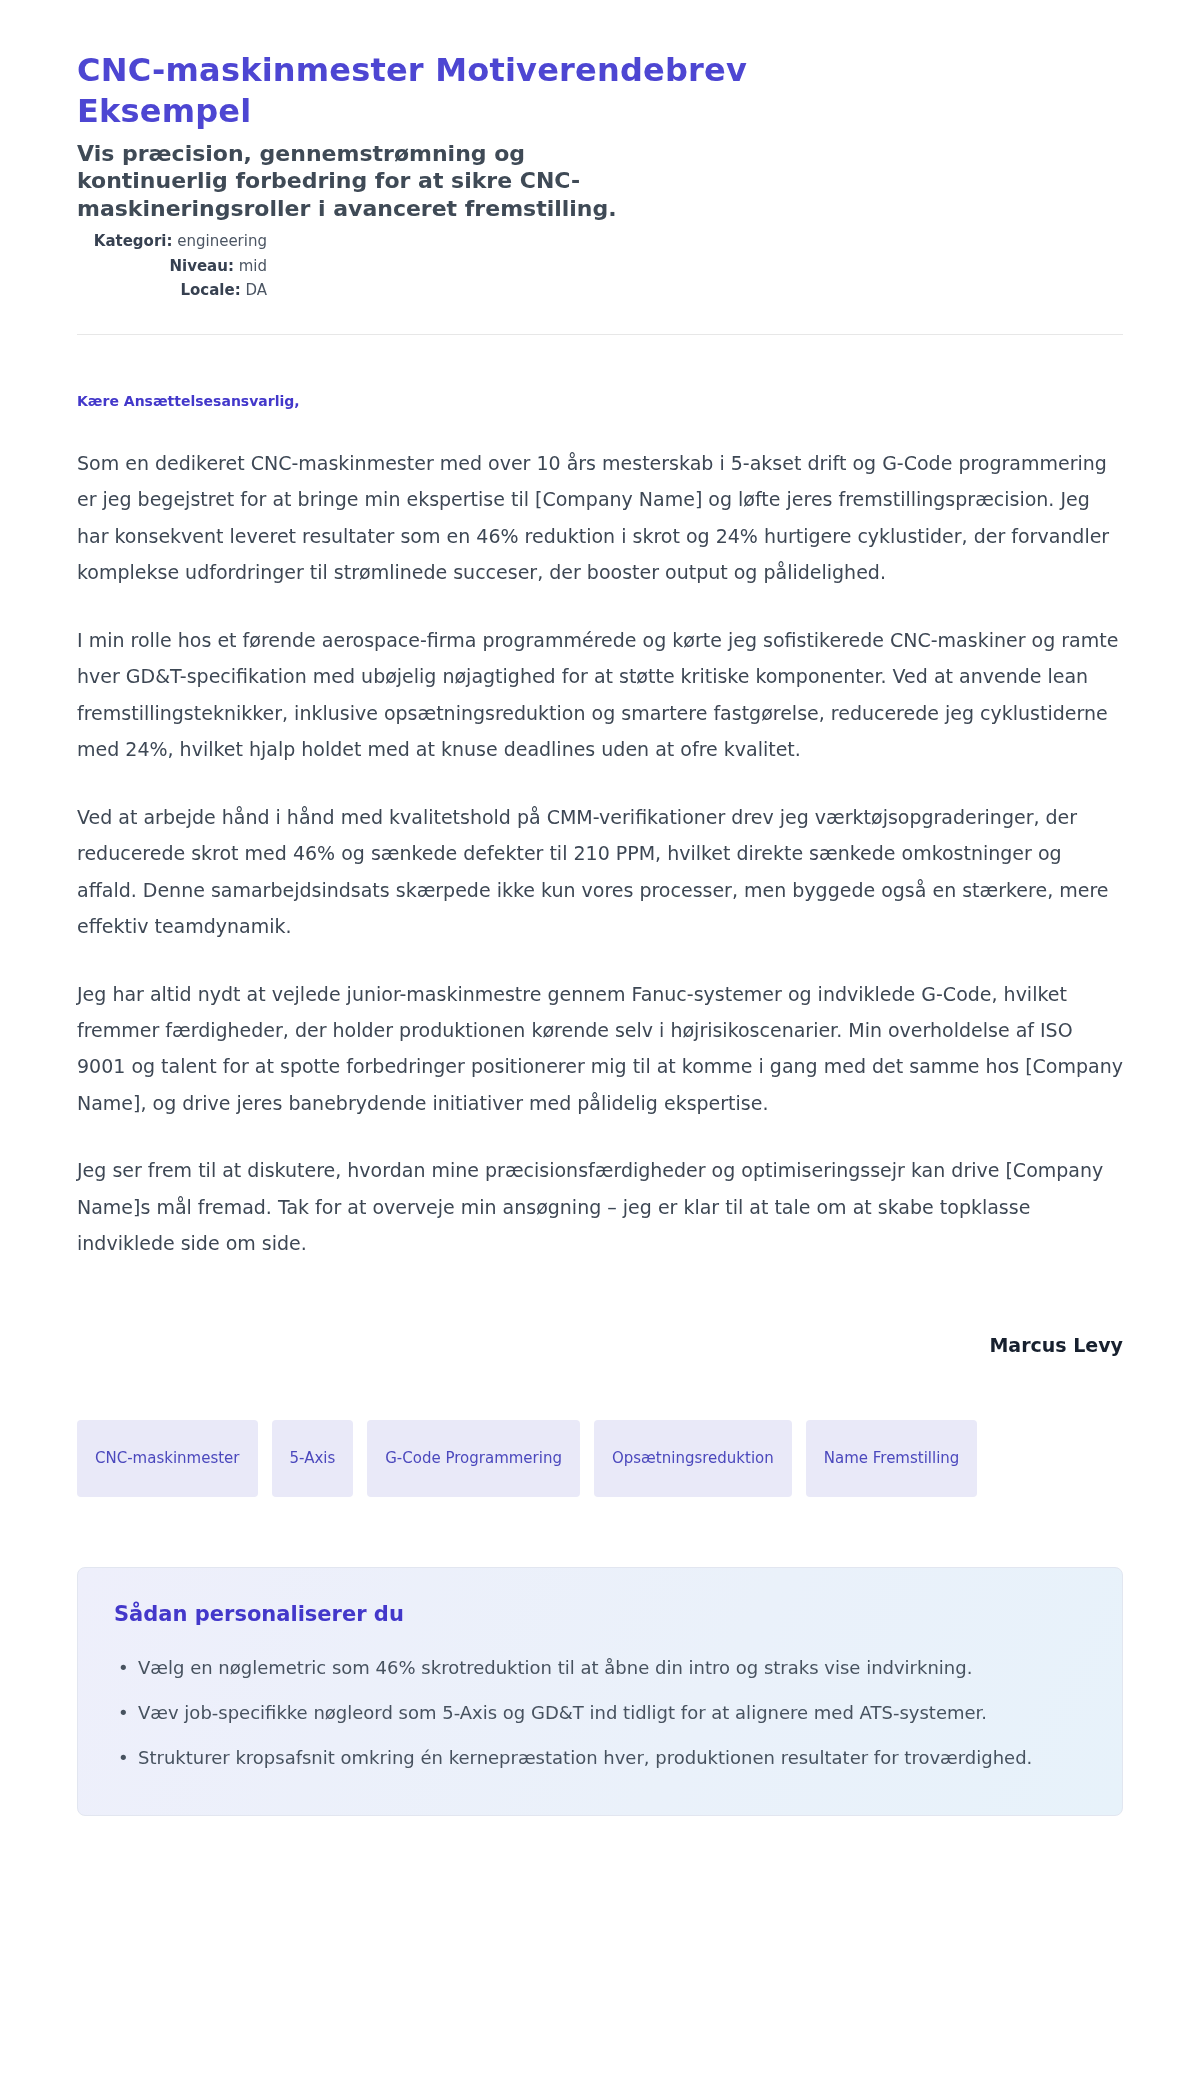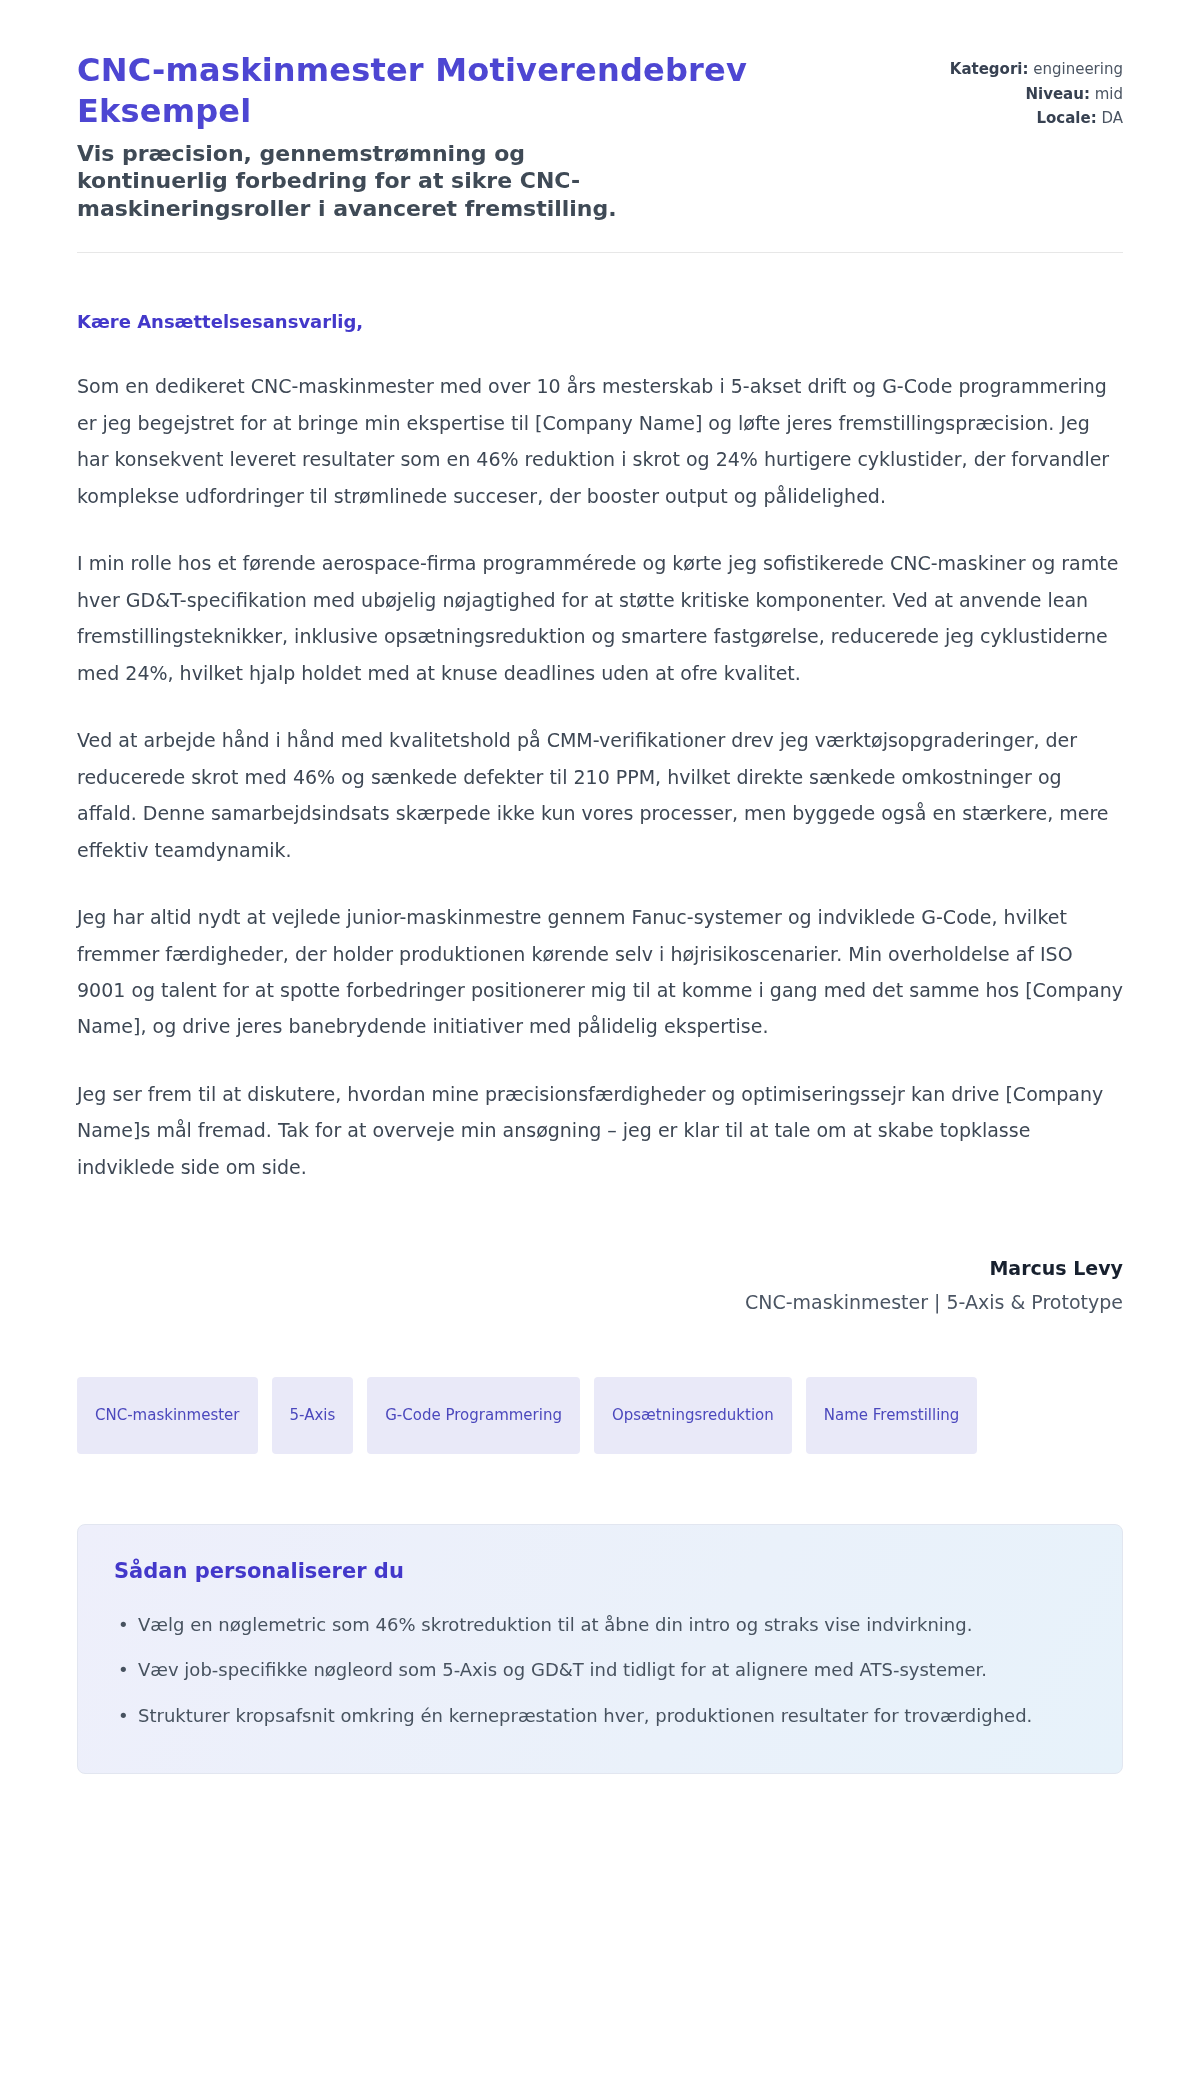--- a/index.html
+++ b/index.html
@@ -18,40 +18,40 @@
   html,body{background:#ffffff;}
   body{
     font-family:"DejaVu Sans","Liberation Sans",sans-serif;
     color:var(--body-text);
     width:1200px;
     min-height:2081px;
   }
   .container{width:1046px;margin:0 auto;padding-top:50px;padding-bottom:64px;}
 
   
-  .header{display:flex;justify-content:space-between;align-items:flex-start;}
+  .header{display:flex;justify-content:center;align-items:flex-start;flex-direction:column;}
   .header-left{max-width:680px;}
   .page-title{
     font-size:32px;line-height:1.28;font-weight:bold;
     color:var(--accent);letter-spacing:.2px;
   }
   .page-subtitle{
     margin-top:8px;max-width:600px;
     font-size:22px;line-height:1.25;font-weight:bold;
     color:var(--subtitle-text);
   }
   .meta{width:190px;text-align:right;font-size:15px;line-height:1.5;color:var(--muted-text);padding-top:8px;}
   .meta-item{margin-bottom:2px;}
   .meta-label{font-weight:bold;color:#374151;}
 
   .divider{border:none;border-top:1px solid var(--divider);margin-top:30px;}
 
   
   .letter{margin-top:58px;}
-  .greeting{font-size:18px;font-weight:bold;color:var(--heading-accent);margin-bottom:36px;}
+  .greeting{font-size:14px;font-weight:bold;color:var(--heading-accent);margin-bottom:36px;}
   .para{font-size:19px;line-height:1.92;color:var(--body-text);margin-bottom:31px;}
   .para:last-of-type{margin-bottom:0;}
 
   .signature{margin-top:72px;text-align:right;}
   .signature-name{font-size:19px;font-weight:bold;color:var(--name-text);}
   .signature-role{font-size:19px;color:var(--muted-text);margin-top:12px;}
 
   
   .tags{display:flex;flex-wrap:wrap;gap:14px;margin-top:64px;}
   .chip{
@@ -112,21 +112,20 @@
   <div class="letter">
     <div class="greeting">Kære Ansættelsesansvarlig,</div>
     <p class="para">Som en dedikeret CNC-maskinmester med over 10 års mesterskab i 5-akset drift og G-Code programmering er jeg begejstret for at bringe min ekspertise til [Company Name] og løfte jeres fremstillingspræcision. Jeg har konsekvent leveret resultater som en 46% reduktion i skrot og 24% hurtigere cyklustider, der forvandler komplekse udfordringer til strømlinede succeser, der booster output og pålidelighed.</p>
     <p class="para">I min rolle hos et førende aerospace-firma programmérede og kørte jeg sofistikerede CNC-maskiner og ramte hver GD&amp;T-specifikation med ubøjelig nøjagtighed for at støtte kritiske komponenter. Ved at anvende lean fremstillingsteknikker, inklusive opsætningsreduktion og smartere fastgørelse, reducerede jeg cyklustiderne med 24%, hvilket hjalp holdet med at knuse deadlines uden at ofre kvalitet.</p>
     <p class="para">Ved at arbejde hånd i hånd med kvalitetshold på CMM-verifikationer drev jeg værktøjsopgraderinger, der reducerede skrot med 46% og sænkede defekter til 210 PPM, hvilket direkte sænkede omkostninger og affald. Denne samarbejdsindsats skærpede ikke kun vores processer, men byggede også en stærkere, mere effektiv teamdynamik.</p>
     <p class="para">Jeg har altid nydt at vejlede junior-maskinmestre gennem Fanuc-systemer og indviklede G-Code, hvilket fremmer færdigheder, der holder produktionen kørende selv i højrisikoscenarier. Min overholdelse af ISO 9001 og talent for at spotte forbedringer positionerer mig til at komme i gang med det samme hos [Company Name], og drive jeres banebrydende initiativer med pålidelig ekspertise.</p>
     <p class="para">Jeg ser frem til at diskutere, hvordan mine præcisionsfærdigheder og optimiseringssejr kan drive [Company Name]s mål fremad. Tak for at overveje min ansøgning – jeg er klar til at tale om at skabe topklasse indviklede side om side.</p>
 
     <div class="signature">
       <div class="signature-name">Marcus Levy</div>
-      <div class="signature-role">CNC-maskinmester | 5-Axis &amp; Prototype</div>
     </div>
   </div>
 
   <div class="tags">
     <span class="chip">CNC-maskinmester</span>
     <span class="chip">5-Axis</span>
     <span class="chip">G-Code Programmering</span>
     <span class="chip">Opsætningsreduktion</span>
     <span class="chip">Name Fremstilling</span>
   </div>

